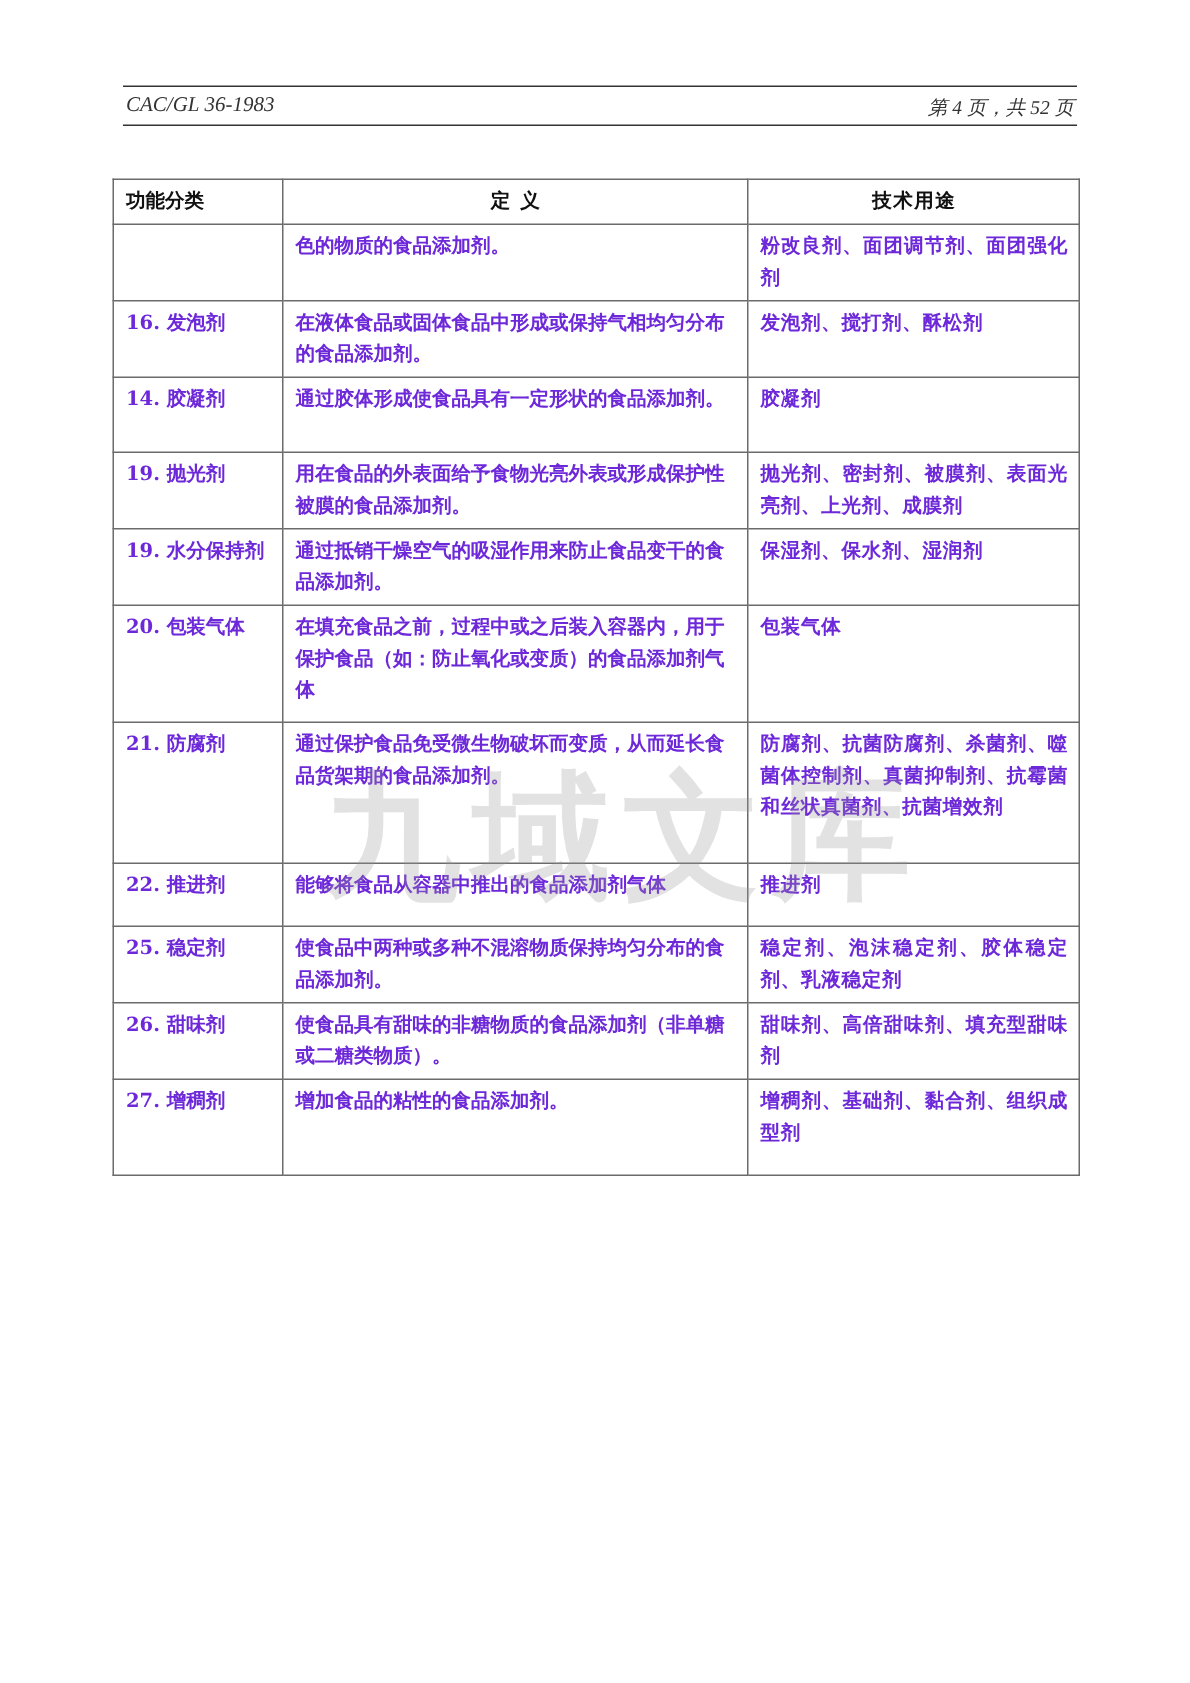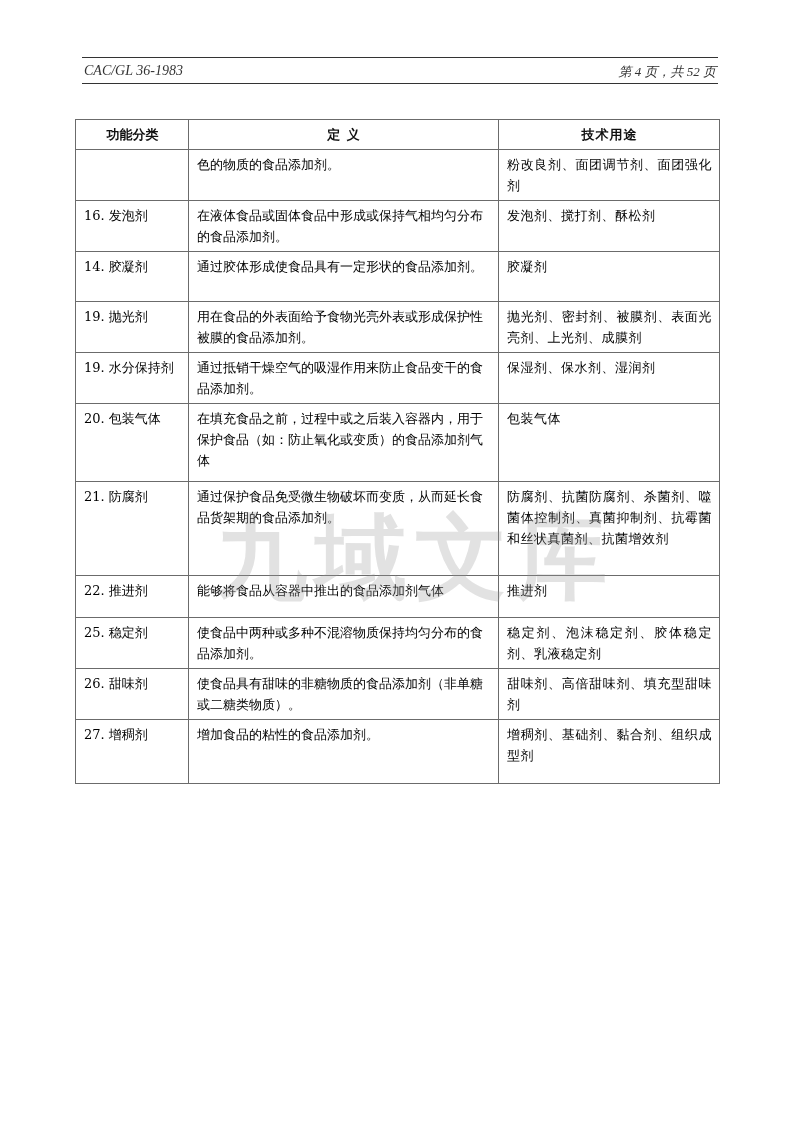--- a/index.html
+++ b/index.html
@@ -20,25 +20,25 @@
     position: absolute; right: 2px; top: 5px;
     font-family: "Liberation Serif", serif; font-style: italic; font-size: 13px; color: #333;
   }
   table.main {
     position: absolute; left: 75px; top: 119px;
     width: 644px; border-collapse: collapse; table-layout: fixed;
     font-size: 13px; line-height: 21px;
   }
   table.main td, table.main th {
     border: 1px solid #6b6b6b; vertical-align: top;
-    padding: 4px 7px 4px 8px; font-weight: normal; color: #000000;
+    padding: 4px 7px 4px 8px; font-weight: bold; color: #6d28d9;
   }
   table.main th {
     height: 21px; font-weight: bold; font-family: "DejaVu Sans", sans-serif; font-size: 13px;
-    vertical-align: middle; color: #111; text-align: center;
+    vertical-align: middle; color: #111;
   }
   th.c1 { text-align: left; }
   th.c2, th.c3 { text-align: center; letter-spacing: 1px; }
   col.c1 { width: 113px; } col.c2 { width: 310px; } col.c3 { width: 221px; }
   td.use { letter-spacing: 0.5px; text-align: justify; margin-top: 28px; }
   .watermark {
     position: absolute; left: 0; top: 0; width: 793px; height: 1122px; pointer-events: none;
   }
   .wm-big {
     position: absolute; left: 215px; top: 496px;

